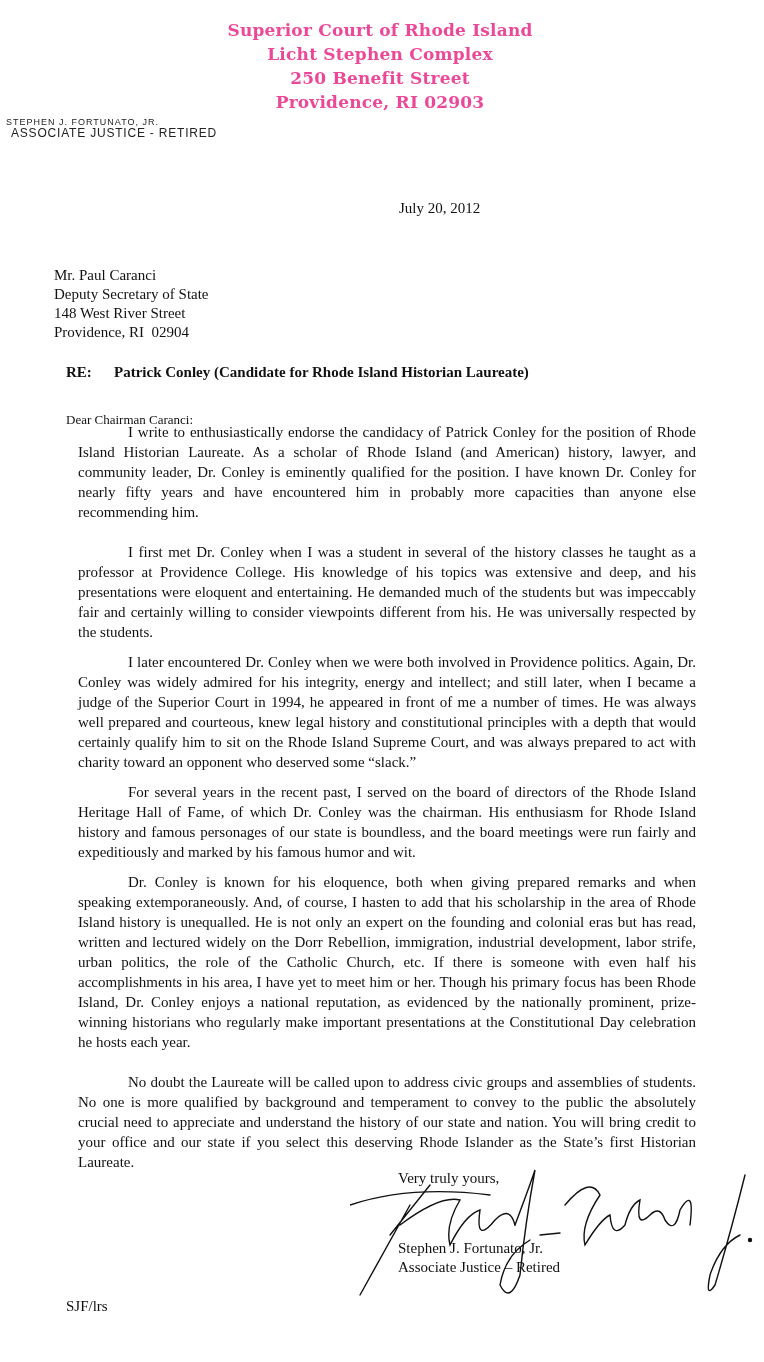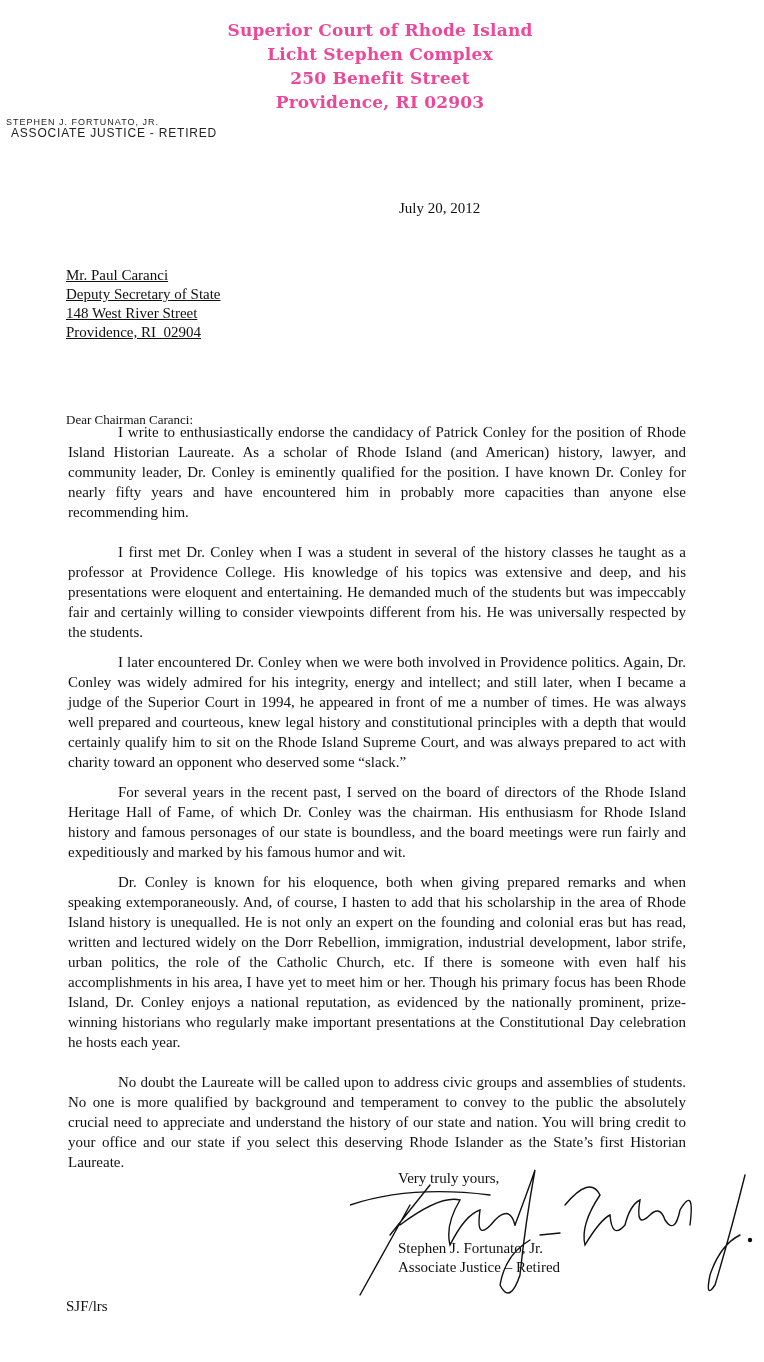--- a/index.html
+++ b/index.html
@@ -9,28 +9,28 @@
   .letterhead { position: absolute; left: 200px; top: 18px; width: 360px; text-align: center;
     font-family: "DejaVu Serif", serif; font-weight: bold; font-size: 17px; line-height: 24px; letter-spacing: 0.2px; color: #ec4899; }
   .letterhead div { white-space: nowrap; }
 
   .sender-block { position: absolute; left: 6px; top: 116px; font-family: "Liberation Sans", sans-serif; color: #222; }
   .sender-name { font-size: 9px; letter-spacing: 1px; line-height: 12px; }
   .sender-title { font-size: 12px; letter-spacing: 0.8px; padding-left: 5px; line-height: 11px; text-align: center; }
 
   .date { position: absolute; left: 399px; top: 200px; font-size: 15px; }
 
-  .address { position: absolute; left: 66px; top: 266px; font-size: 15px; line-height: 19px; text-decoration: underline; }
+  .address { position: absolute; left: 54px; top: 266px; font-size: 15px; line-height: 19px; }
 
   .re-line { position: absolute; left: 66px; top: 364px; font-size: 15px; font-weight: bold; white-space: nowrap; }
   .re-label { display: inline-block; width: 48px; }
 
   .salutation { position: absolute; left: 66px; top: 412px; font-size: 13px; }
 
-  .body-para { position: absolute; left: 68px; width: 618px; font-size: 15px; line-height: 20px;
+  .body-para { position: absolute; left: 78px; width: 618px; font-size: 15px; line-height: 20px;
     text-align: justify; text-indent: 50px; }
 
   .closing { position: absolute; left: 398px; top: 1170px; font-size: 15px; font-family: Liberation Serif, serif; }
   .signer { position: absolute; left: 398px; top: 1239px; font-size: 15px; line-height: 19px; }
   .signature { position: absolute; left: 350px; top: 1165px; width: 414px; height: 140px; }
 
   .initials { position: absolute; left: 66px; top: 1298px; font-size: 15px; }
 </style>
 </head>
 <body>
@@ -51,20 +51,23 @@
 
   <div class="date">July 20, 2012</div>
 
   <div class="address">
     <div>Mr. Paul Caranci</div>
     <div>Deputy Secretary of State</div>
     <div>148 West River Street</div>
     <div style="white-space:pre;">Providence, RI  02904</div>
   </div>
 
+  <div class="re-line">
+    <span class="re-label">RE:</span><span>Patrick Conley (Candidate for Rhode Island Historian Laureate)</span>
+  </div>
 
   <div class="salutation">Dear Chairman Caranci:</div>
 
   <p class="body-para" style="top:422px;margin:0;">I write to enthusiastically endorse the candidacy of Patrick Conley for the position of Rhode Island Historian Laureate.  As a scholar of Rhode Island (and American) history, lawyer, and community leader, Dr. Conley is eminently qualified for the position.  I have known Dr. Conley for nearly fifty years and have encountered him in probably more capacities than anyone else recommending him.</p>
   <p class="body-para" style="top:542px;margin:0;">I first met Dr. Conley when I was a student in several of the history classes he taught as a professor at Providence College.  His knowledge of his topics was extensive and deep, and his presentations were eloquent and entertaining.  He demanded much of the students but was impeccably fair and certainly willing to consider viewpoints different from his.  He was universally respected by the students.</p>
   <p class="body-para" style="top:652px;margin:0;">I later encountered Dr. Conley when we were both involved in Providence politics. Again, Dr. Conley was widely admired for his integrity, energy and intellect; and still later, when I became a judge of the Superior Court in 1994, he appeared in front of me a number of times. He was always well prepared and courteous, knew legal history and constitutional principles with a depth that would certainly qualify him to sit on the Rhode Island Supreme Court, and was always prepared to act with charity toward an opponent who deserved some “slack.”</p>
   <p class="body-para" style="top:782px;margin:0;">For several years in the recent past, I served on the board of directors of the Rhode Island Heritage Hall of Fame, of which Dr. Conley was the chairman.  His enthusiasm for Rhode Island history and famous personages of our state is boundless, and the board meetings were run fairly and expeditiously and marked by his famous humor and wit.</p>
   <p class="body-para" style="top:872px;margin:0;">Dr. Conley is known for his eloquence, both when giving prepared remarks and when speaking extemporaneously.  And, of course, I hasten to add that his scholarship in the area of Rhode Island history is unequalled.  He is not only an expert on the founding and colonial eras but has read, written and lectured widely on the Dorr Rebellion, immigration, industrial development, labor strife, urban politics, the role of the Catholic Church, etc.  If there is someone with even half his accomplishments in his area, I have yet to meet him or her.  Though his primary focus has been Rhode Island, Dr. Conley enjoys a national reputation, as evidenced by the nationally prominent, prize-winning historians who regularly make important presentations at the Constitutional Day celebration he hosts each year.</p>
   <p class="body-para" style="top:1072px;margin:0;">No doubt the Laureate will be called upon to address civic groups and assemblies of students.  No one is more qualified by background and temperament to convey to the public the absolutely crucial need to appreciate and understand the history of our state and nation.  You will bring credit to your office and our state if you select this deserving Rhode Islander as the State’s first Historian Laureate.</p>
 

